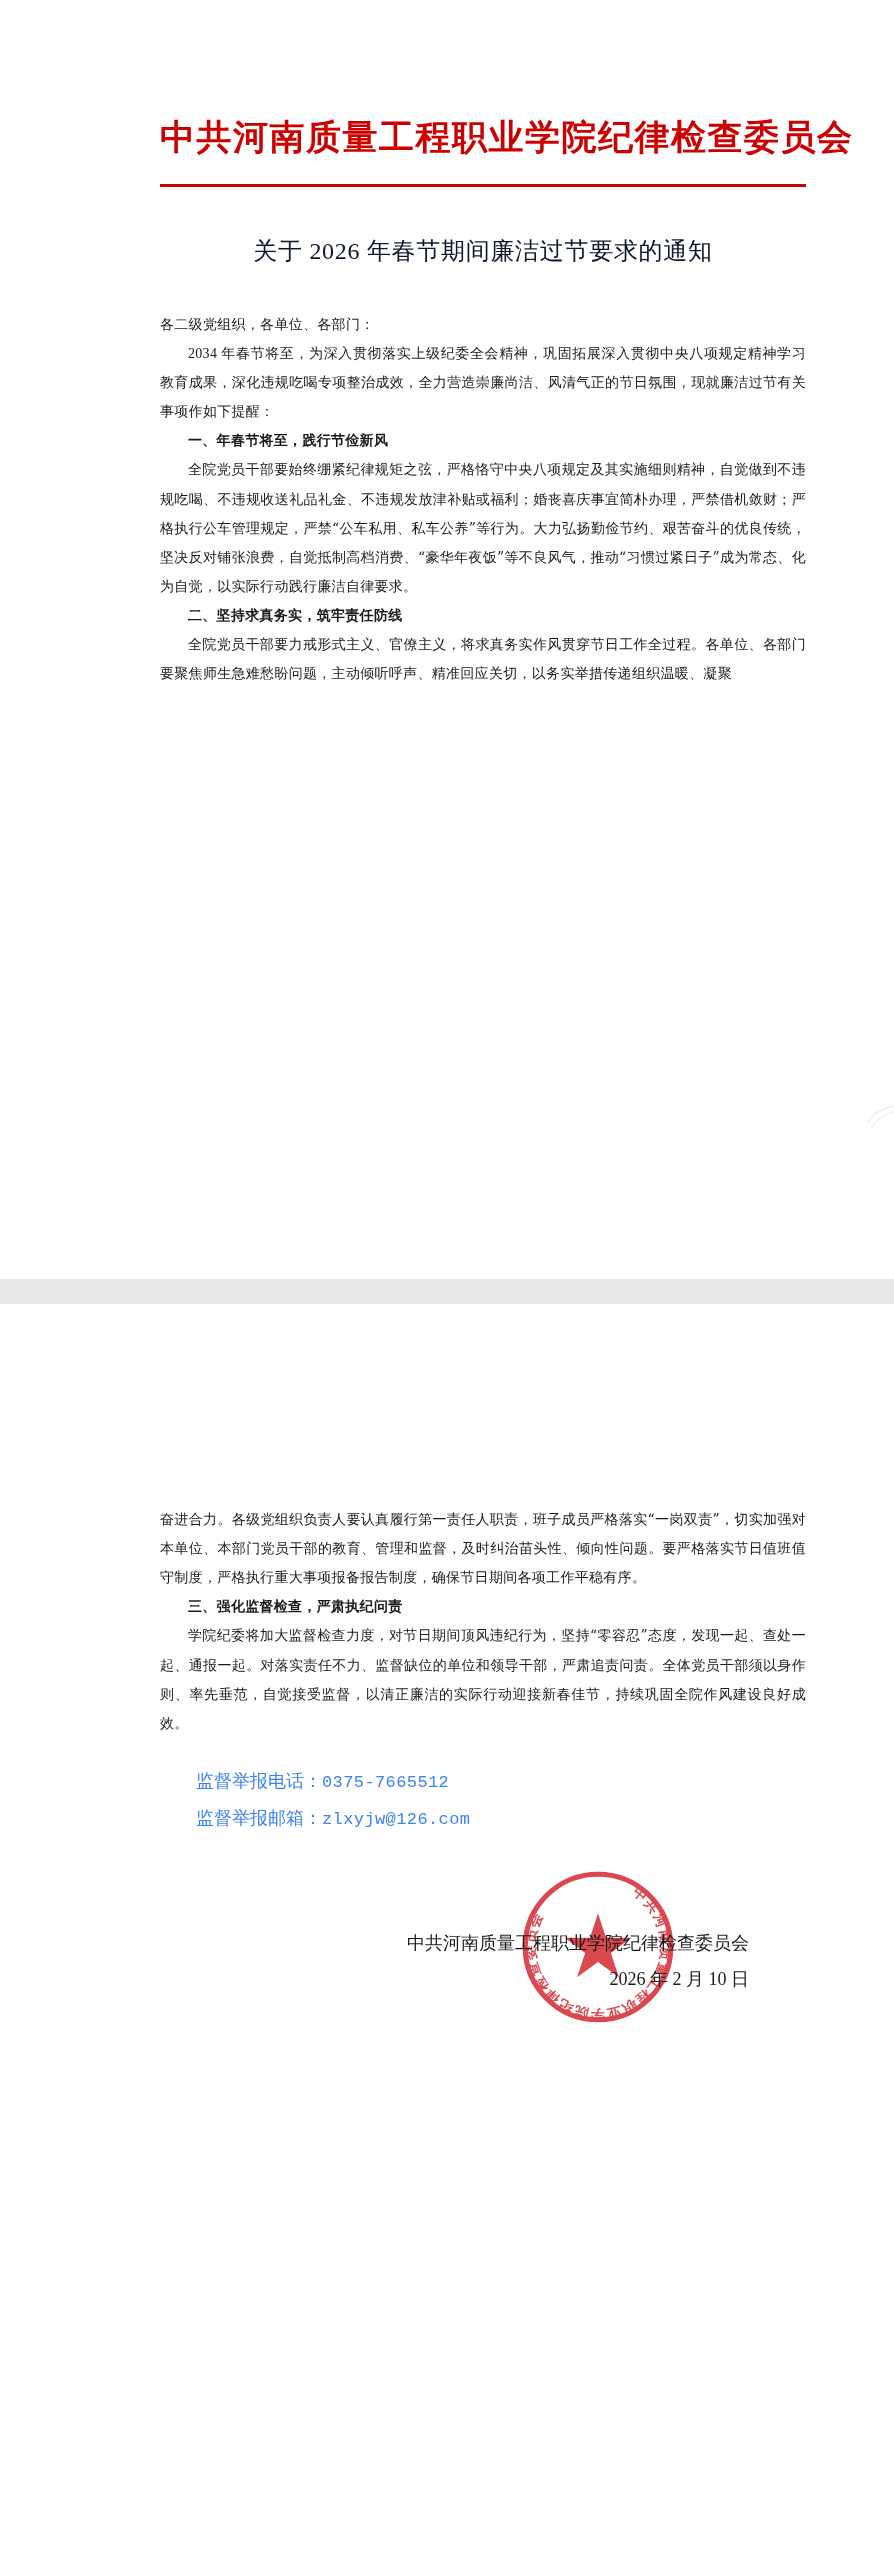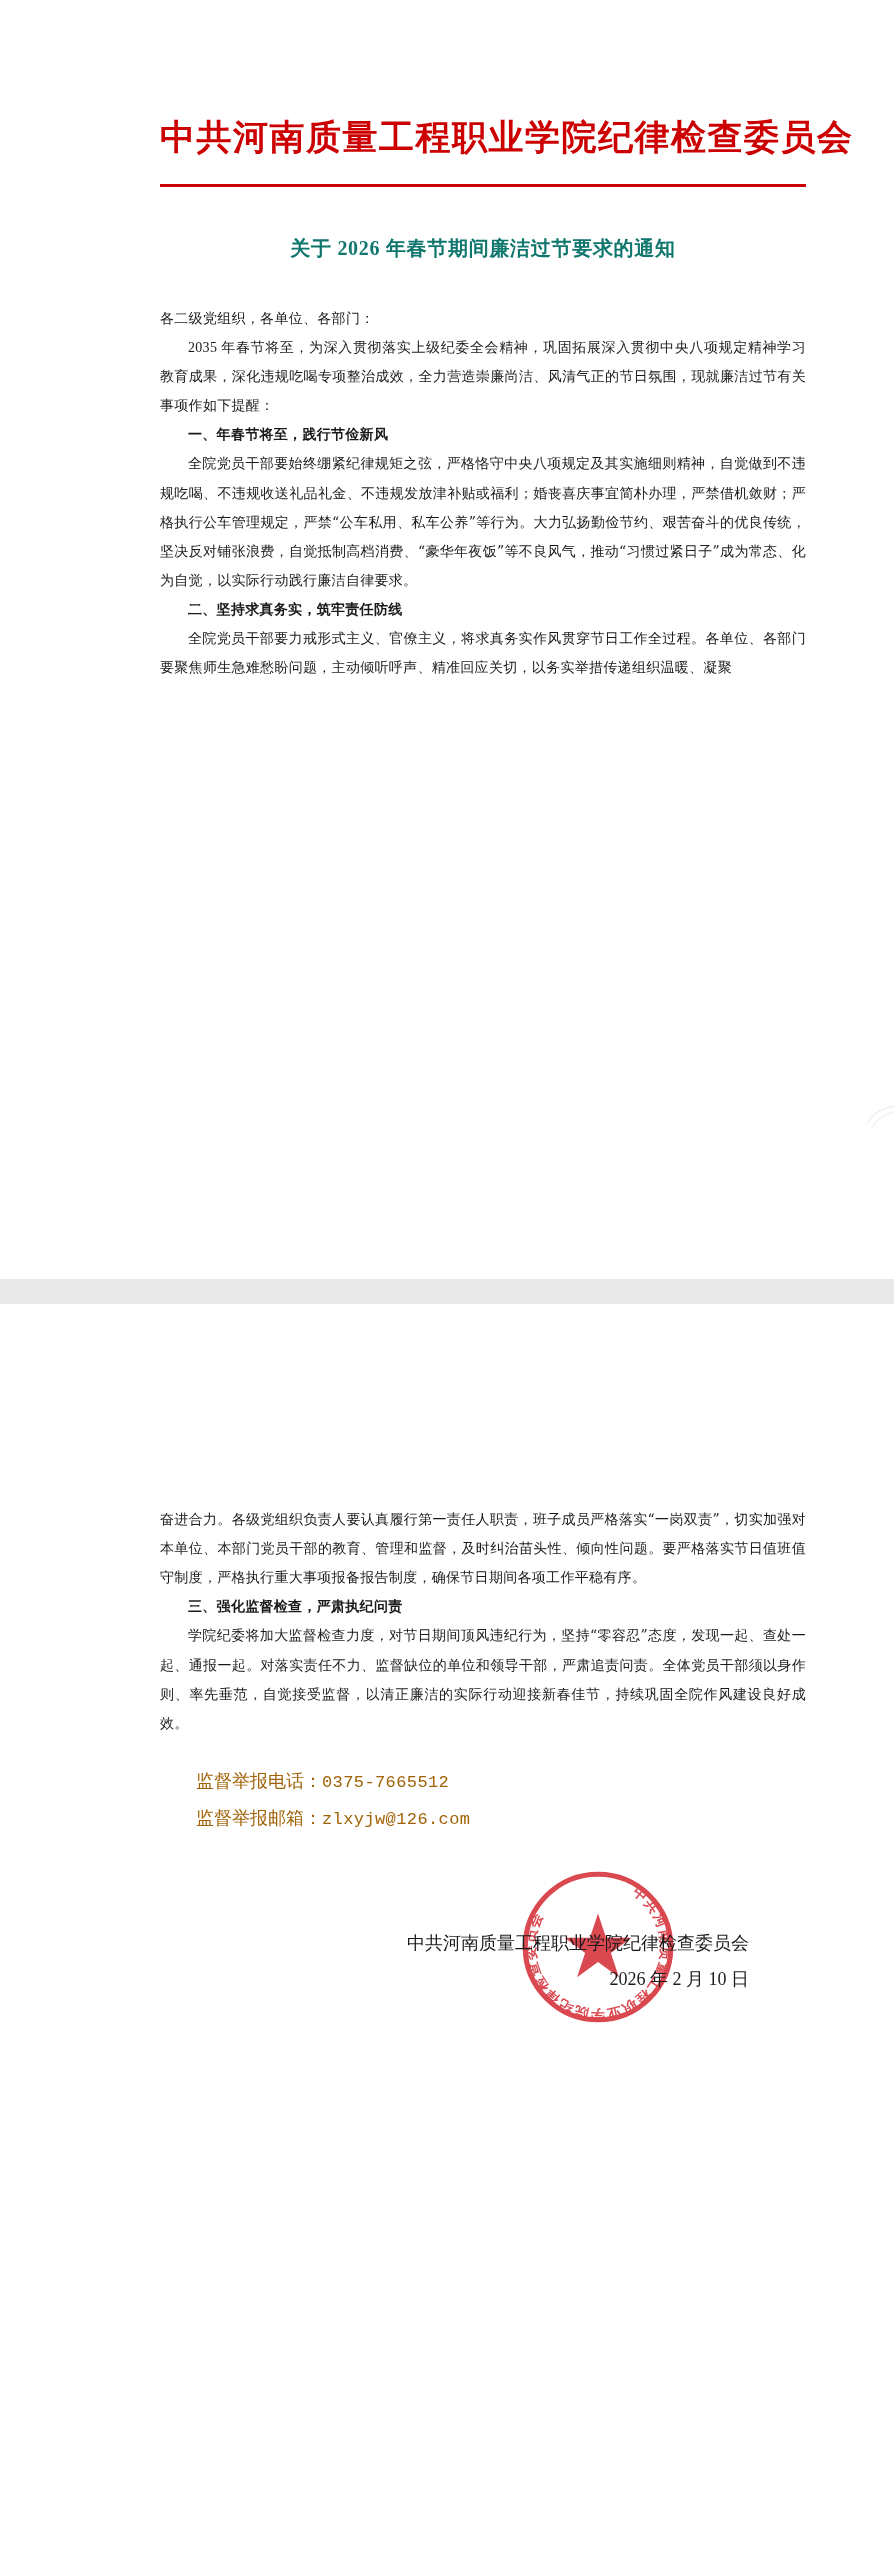--- a/index.html
+++ b/index.html
@@ -50,23 +50,23 @@
     white-space: nowrap;
   }
   .masthead-rule {
     width: 646px;
     height: 2.9px;
     background: #cc0000;
     margin: 25px auto 0 auto;
   }
   .doc-title {
     text-align: center;
-    color: #0f766e;
-    font-weight: bold;
-    font-size: 20px;
+    color: #0f172a;
+    font-weight: normal;
+    font-size: 24px;
     letter-spacing: 0.7px;
     margin-top: 46px;
     line-height: 1.5;
   }
   .content {
     margin-top: 41px;
     color: #1a1a1a;
     font-size: 14px;
     line-height: 2.08;
     text-align: justify;
@@ -83,21 +83,21 @@
     text-indent: 2em;
     font-weight: bold;
   }
   .content p.kai {
     font-family: "DejaVu Serif", "Liberation Serif", serif;
   }
   .contact-block {
     margin-top: 25px;
     font-size: 18px;
     line-height: 2.0;
-    color: #a16207;
+    color: #3b82f6;
     text-indent: 2em;
   }
   .contact-block .mono {
     font-family: "Liberation Mono", "DejaVu Sans Mono", monospace;
     font-size: 17px;
     letter-spacing: 0.4px;
   }
   .signature {
     margin-top: 88px;
     text-align: right;
@@ -141,21 +141,21 @@
   <div class="doc-body">
 
     <div class="masthead">中共河南质量工程职业学院纪律检查委员会</div>
     <div class="masthead-rule"></div>
 
     <div class="doc-title">关于 2026 年春节期间廉洁过节要求的通知</div>
 
     <div class="content">
       <p>各二级党组织，各单位、各部门：</p>
 
-      <p class="indent">2035 年春节将至，为深入贯彻落实上级纪委全会精神，巩固拓展深入贯彻中央八项规定精神学习教育成果，深化违规吃喝专项整治成效，全力营造崇廉尚洁、风清气正的节日氛围，现就廉洁过节有关事项作如下提醒：</p>
+      <p class="indent">2034 年春节将至，为深入贯彻落实上级纪委全会精神，巩固拓展深入贯彻中央八项规定精神学习教育成果，深化违规吃喝专项整治成效，全力营造崇廉尚洁、风清气正的节日氛围，现就廉洁过节有关事项作如下提醒：</p>
 
       <p class="heading">一、年春节将至，践行节俭新风</p>
 
       <p class="indent kai">全院党员干部要始终绷紧纪律规矩之弦，严格恪守中央八项规定及其实施细则精神，自觉做到不违规吃喝、不违规收送礼品礼金、不违规发放津补贴或福利；婚丧喜庆事宜简朴办理，严禁借机敛财；严格执行公车管理规定，严禁“公车私用、私车公养”等行为。大力弘扬勤俭节约、艰苦奋斗的优良传统，坚决反对铺张浪费，自觉抵制高档消费、“豪华年夜饭”等不良风气，推动“习惯过紧日子”成为常态、化为自觉，以实际行动践行廉洁自律要求。</p>
 
       <p class="heading">二、坚持求真务实，筑牢责任防线</p>
 
       <p class="indent kai">全院党员干部要力戒形式主义、官僚主义，将求真务实作风贯穿节日工作全过程。各单位、各部门要聚焦师生急难愁盼问题，主动倾听呼声、精准回应关切，以务实举措传递组织温暖、凝聚</p>
     </div>
   </div>

